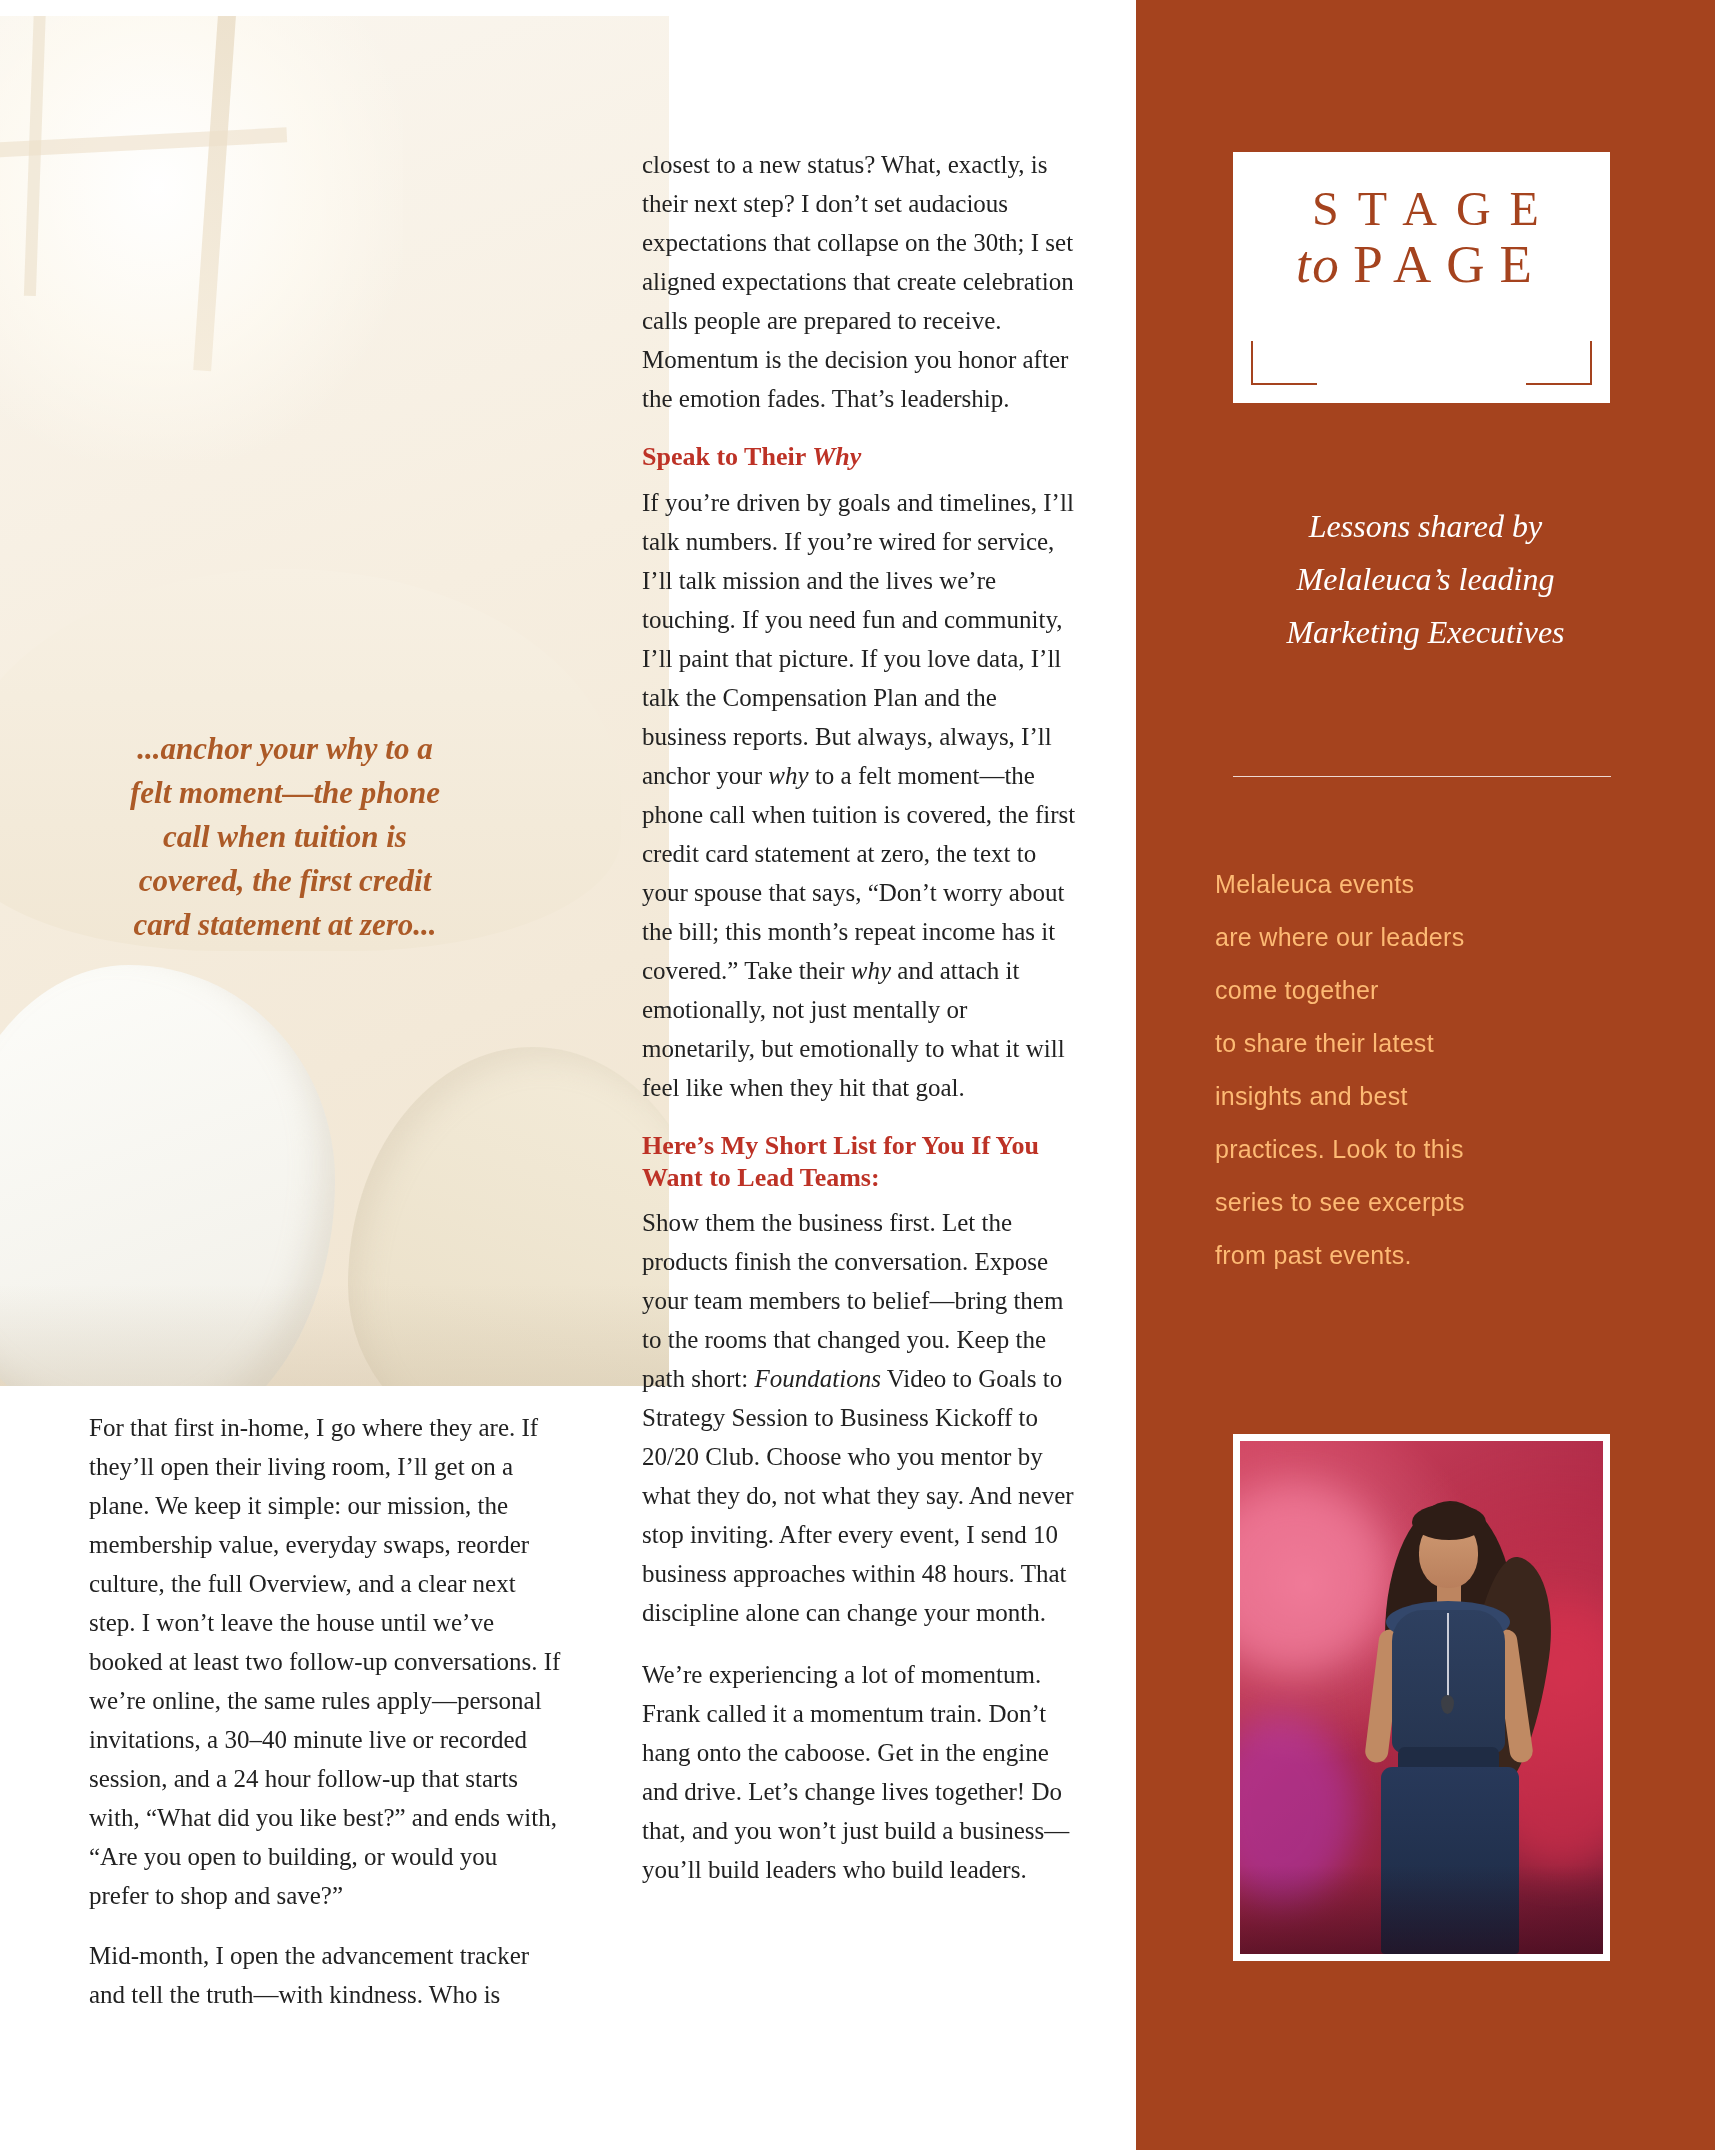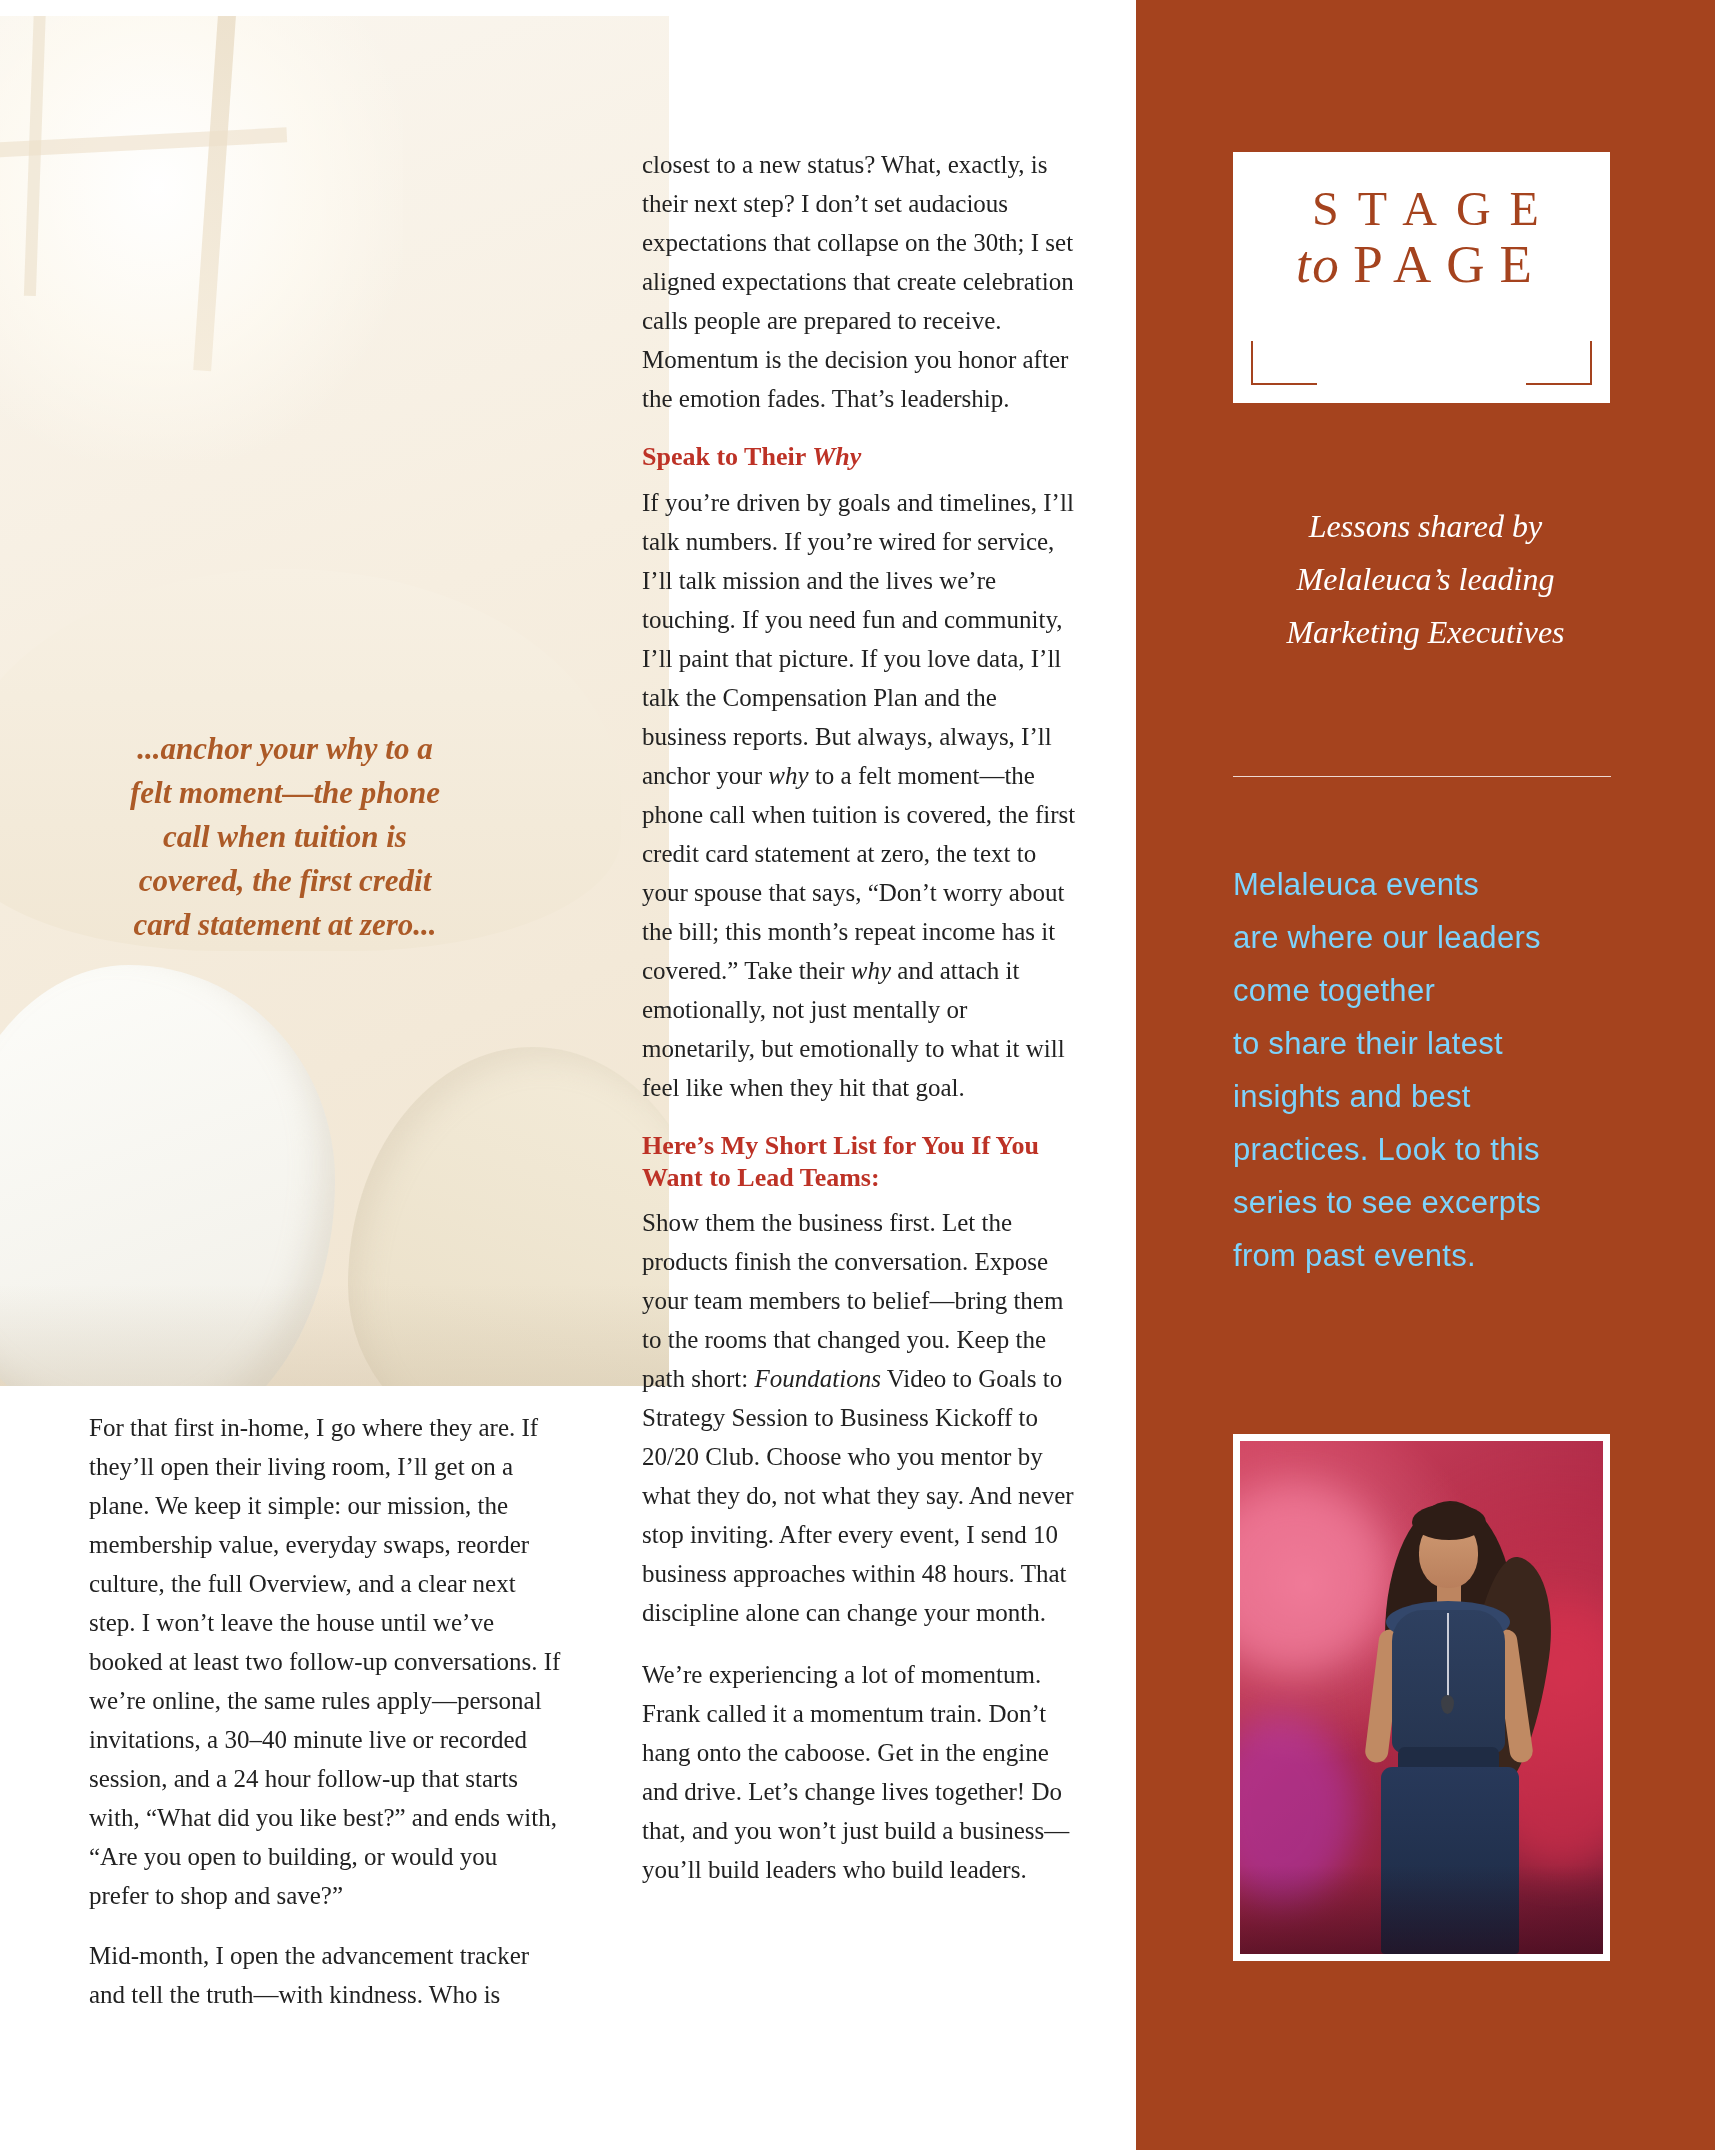--- a/index.html
+++ b/index.html
@@ -120,24 +120,24 @@
     color: #ffffff;
     font-style: italic;
     font-size: 32px;
     line-height: 53px;
   }
   .sb-divider {
     position: absolute; left: 97px; top: 776px; width: 378px;
     border-top: 1.4px solid rgba(255,255,255,0.8);
   }
   .sb-body {
-    position: absolute; left: 97px; top: 858px; width: 410px;
-    color: #7dd3fc;
+    position: absolute; left: 79px; top: 858px; width: 410px;
+    color: #fdba74;
     font-family: "Liberation Sans", sans-serif;
-    font-size: 31px;
+    font-size: 25px;
     line-height: 53px;
     letter-spacing: 0.3px;
   }
 
   
   .sb-photo {
     position: absolute; left: 97px; top: 1434px; width: 377px; height: 527px;
     background: #ffffff; padding: 6.8px;
   }
   .ph-frame {

